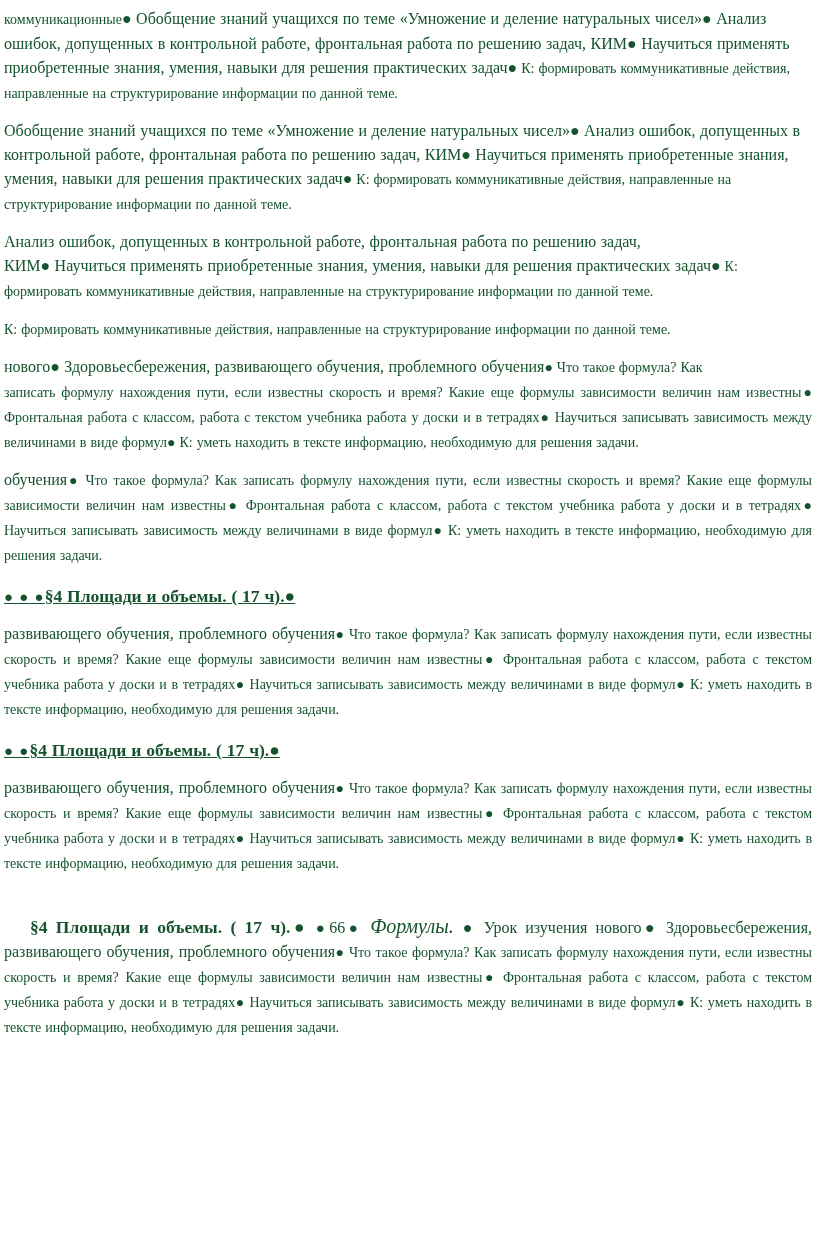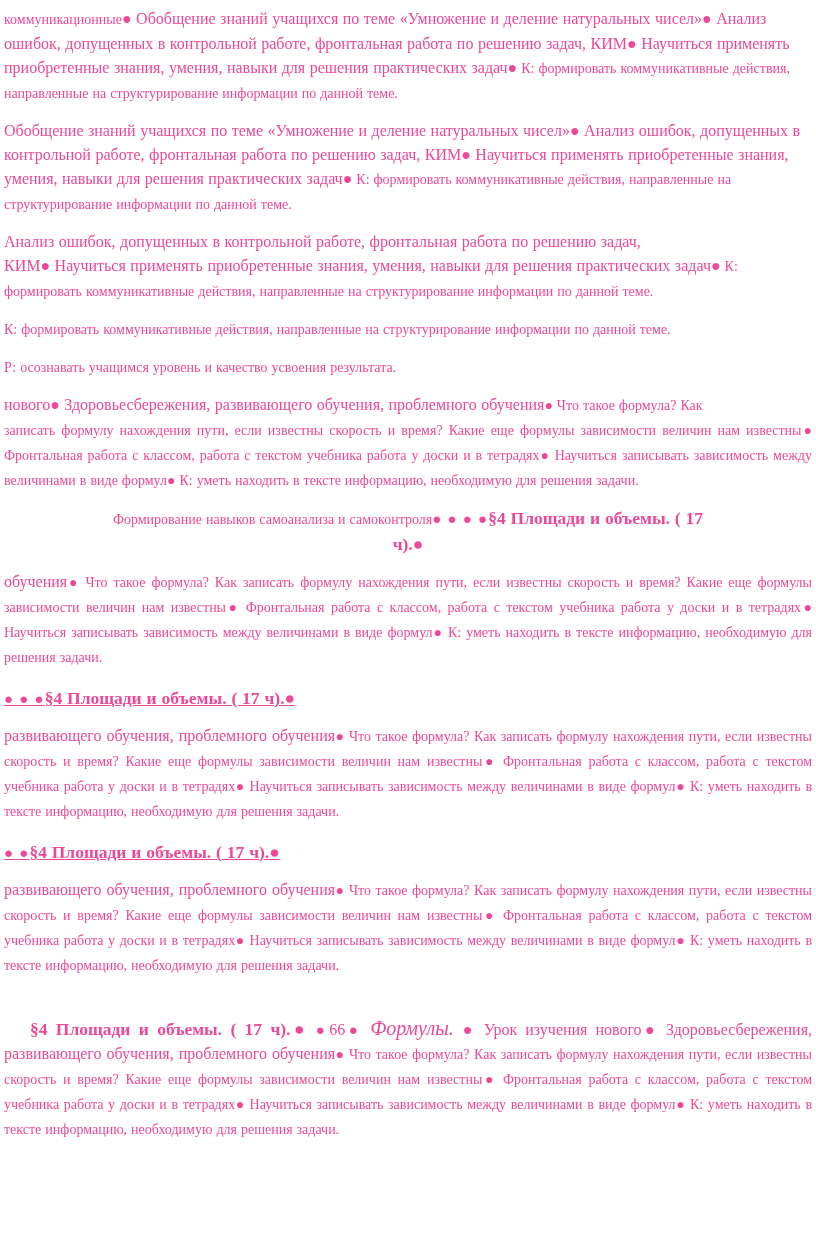--- a/index.html
+++ b/index.html
@@ -6,21 +6,21 @@
     margin: 0;
     padding: 0;
     background: #ffffff;
   }
   #page {
     position: relative;
     width: 816px;
     height: 1252px;
     margin: 0 auto;
     background: #ffffff;
-    color: #ec4899;
+    color: #14532d;
     overflow: hidden;
     box-sizing: border-box;
     padding: 7px 4px 0 4px;
     font-family: "Liberation Serif", "DejaVu Serif", serif;
   }
   p.para {
     margin: 0 0 13px 0;
     padding: 0;
     line-height: 24px;
     font-size: 16px;
@@ -41,23 +41,21 @@
 </style>
 </head>
 <body>
 
 <div id="page">
   <div id="doc-body">
       <p class="para align-left"><span class="run-sm">коммуникационные</span><span class="run-lg">● Обобщение знаний учащихся по теме «Умножение и деление натуральных чисел»● Анализ ошибок, допущенных в контрольной работе, фронтальная работа по решению задач, КИМ● Научиться применять приобретенные знания, умения, навыки для решения практических задач●</span><span class="run-sm"> К: формировать коммуникативные  действия, направленные на структурирование информации по данной теме.</span></p>
       <p class="para align-left"><span class="run-lg">Обобщение знаний учащихся по теме «Умножение и деление натуральных чисел»● Анализ ошибок, допущенных в контрольной работе, фронтальная работа по решению задач, КИМ● Научиться применять приобретенные знания, умения, навыки для решения практических задач●</span><span class="run-sm"> К: формировать коммуникативные  действия, направленные на структурирование информации по данной теме.</span></p>
       <p class="para align-left"><span class="run-lg">Анализ ошибок, допущенных в контрольной работе, фронтальная работа по решению задач,</span><br><span class="run-lg">КИМ● Научиться применять приобретенные знания, умения, навыки для решения практических задач●</span><span class="run-sm"> К: формировать коммуникативные  действия, направленные на структурирование информации по данной теме.</span></p>
       <p class="para align-left"><span class="run-sm">К: формировать коммуникативные  действия, направленные на структурирование информации по данной теме.</span></p>
-      <p class="para align-left"><span class="run-sm">Р: осознавать учащимся уровень и качество усвоения результата.</span></p>
       <p class="para align-justify"><span class="run-lg">нового● Здоровьесбережения, развивающего обучения, проблемного обучения</span><span class="run-sm">● Что такое  формула? Как</span><br><span class="run-sm">записать формулу нахождения пути, если известны скорость и время? Какие еще формулы зависимости величин нам известны● Фронтальная работа с классом, работа с текстом учебника работа у доски и в тетрадях● Научиться записывать зависимость между величинами в виде формул● К: уметь находить в тексте информацию, необходимую для решения задачи.</span></p>
-      <p class="para align-center"><span class="run-sm">Формирование навыков самоанализа и самоконтроля</span><span class="run-bb">● ● ● ●</span><span class="run-hb">§4 Площади и объемы.  ( 17</span><br><span class="run-hb">ч).●</span></p>
       <p class="para align-justify"><span class="run-lg">обучения</span><span class="run-sm">● Что такое  формула? Как записать формулу нахождения пути, если известны скорость и время? Какие еще формулы зависимости величин нам известны● Фронтальная работа с классом, работа с текстом учебника работа у доски и в тетрадях● Научиться записывать зависимость между величинами в виде формул● К: уметь находить в тексте информацию, необходимую для решения задачи.</span></p>
       <p class="para align-left heading-para"><span class="run-bb">● ● ●</span><span class="run-hb">§4 Площади и объемы.  ( 17 ч).●</span></p>
       <p class="para align-justify"><span class="run-lg">развивающего обучения, проблемного обучения</span><span class="run-sm">● Что такое  формула? Как записать формулу нахождения пути, если известны скорость и время? Какие еще формулы зависимости величин нам известны● Фронтальная работа с классом, работа с текстом учебника работа у доски и в тетрадях● Научиться записывать зависимость между величинами в виде формул● К: уметь находить в тексте информацию, необходимую для решения задачи.</span></p>
       <p class="para align-left heading-para"><span class="run-bb">● ●</span><span class="run-hb">§4 Площади и объемы.  ( 17 ч).●</span></p>
       <p class="para align-justify"><span class="run-lg">развивающего обучения, проблемного обучения</span><span class="run-sm">● Что такое  формула? Как записать формулу нахождения пути, если известны скорость и время? Какие еще формулы зависимости величин нам известны● Фронтальная работа с классом, работа с текстом учебника работа у доски и в тетрадях● Научиться записывать зависимость между величинами в виде формул● К: уметь находить в тексте информацию, необходимую для решения задачи.</span></p>
       <p class="para align-justify big-gap indent-first"><span class="run-hb">§4 Площади и объемы.  ( 17 ч).●</span><span class="run-lg"> </span><span class="run-bb">●</span><span class="run-lg">66</span><span class="run-bb">●</span><span class="run-lg"> </span><span class="run-it">Формулы. </span><span class="run-lg">● Урок изучения нового● Здоровьесбережения, развивающего обучения, проблемного обучения</span><span class="run-sm">● Что такое  формула? Как записать формулу нахождения пути, если известны скорость и время? Какие еще формулы зависимости величин нам известны● Фронтальная работа с классом, работа с текстом учебника работа у доски и в тетрадях● Научиться записывать зависимость между величинами в виде формул● К: уметь находить в тексте информацию, необходимую для решения задачи.</span></p>
     </div>
 </div>
 
 </body></html>

